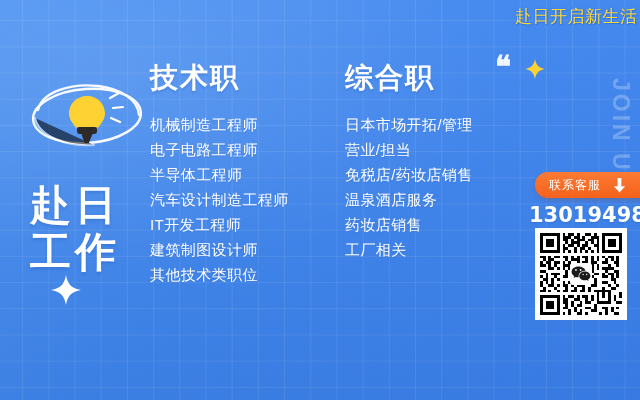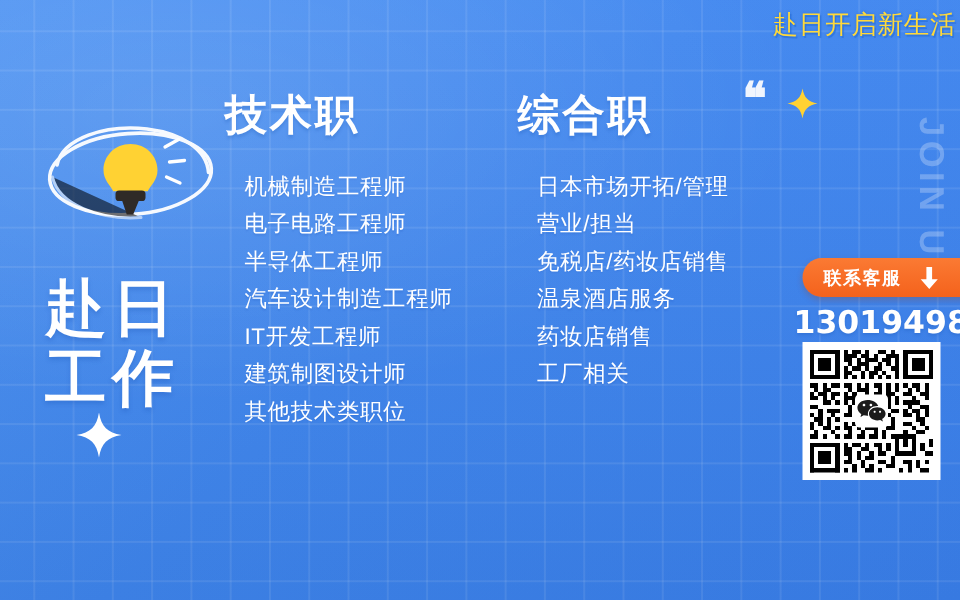--- a/index.html
+++ b/index.html
@@ -70,21 +70,21 @@
   .col{position:absolute;top:64px;}
   .col-tech{left:150px;}
   .col-general{left:345px;}
   .col h2{
     margin:0 0 16px 0;padding:0;
     font-size:28px;font-weight:bold;color:#ffffff;letter-spacing:2px;
     line-height:32px;
     text-shadow:0 2px 2px rgba(25,80,175,.22);
     font-family:Liberation Mono, monospace;
   }
-  .col ul{margin:13px;padding:0;list-style:none;}
+  .col ul{margin:0;padding:0;list-style:none;}
   .col li{
     font-size:15px;color:#ffffff;line-height:25px;white-space:nowrap;
     letter-spacing:.4px;
     text-shadow:0 1px 1px rgba(25,80,175,.18);
   }
 
   
   .joinus{
     position:absolute;left:606px;top:78px;
     font-size:23px;font-weight:bold;letter-spacing:3px;
@@ -95,21 +95,21 @@
 
   
   .contact-btn{
     position:absolute;left:535px;top:172px;width:125px;height:26px;
     background:linear-gradient(180deg,#fb7a33 0%,#f4621c 100%);
     border-radius:13px;
     display:flex;align-items:center;
     box-shadow:0 2px 4px rgba(170,60,10,.28);
   }
   .contact-btn .label{
-    color:#ffffff;font-size:12px;font-weight:bold;letter-spacing:1px;
+    color:#ffffff;font-size:12px;font-weight:normal;letter-spacing:1px;
     margin-left:14px;white-space:nowrap;
   }
   .contact-btn .arrow{margin-left:12px;display:flex;align-items:center;}
 
   .phone{
     position:absolute;left:529px;top:203px;
     color:#ffffff;font-size:21px;font-weight:bold;letter-spacing:0px;
     font-family:"DejaVu Sans","Liberation Sans",sans-serif;
     text-shadow:0 1px 2px rgba(25,80,175,.25);
     white-space:nowrap;

